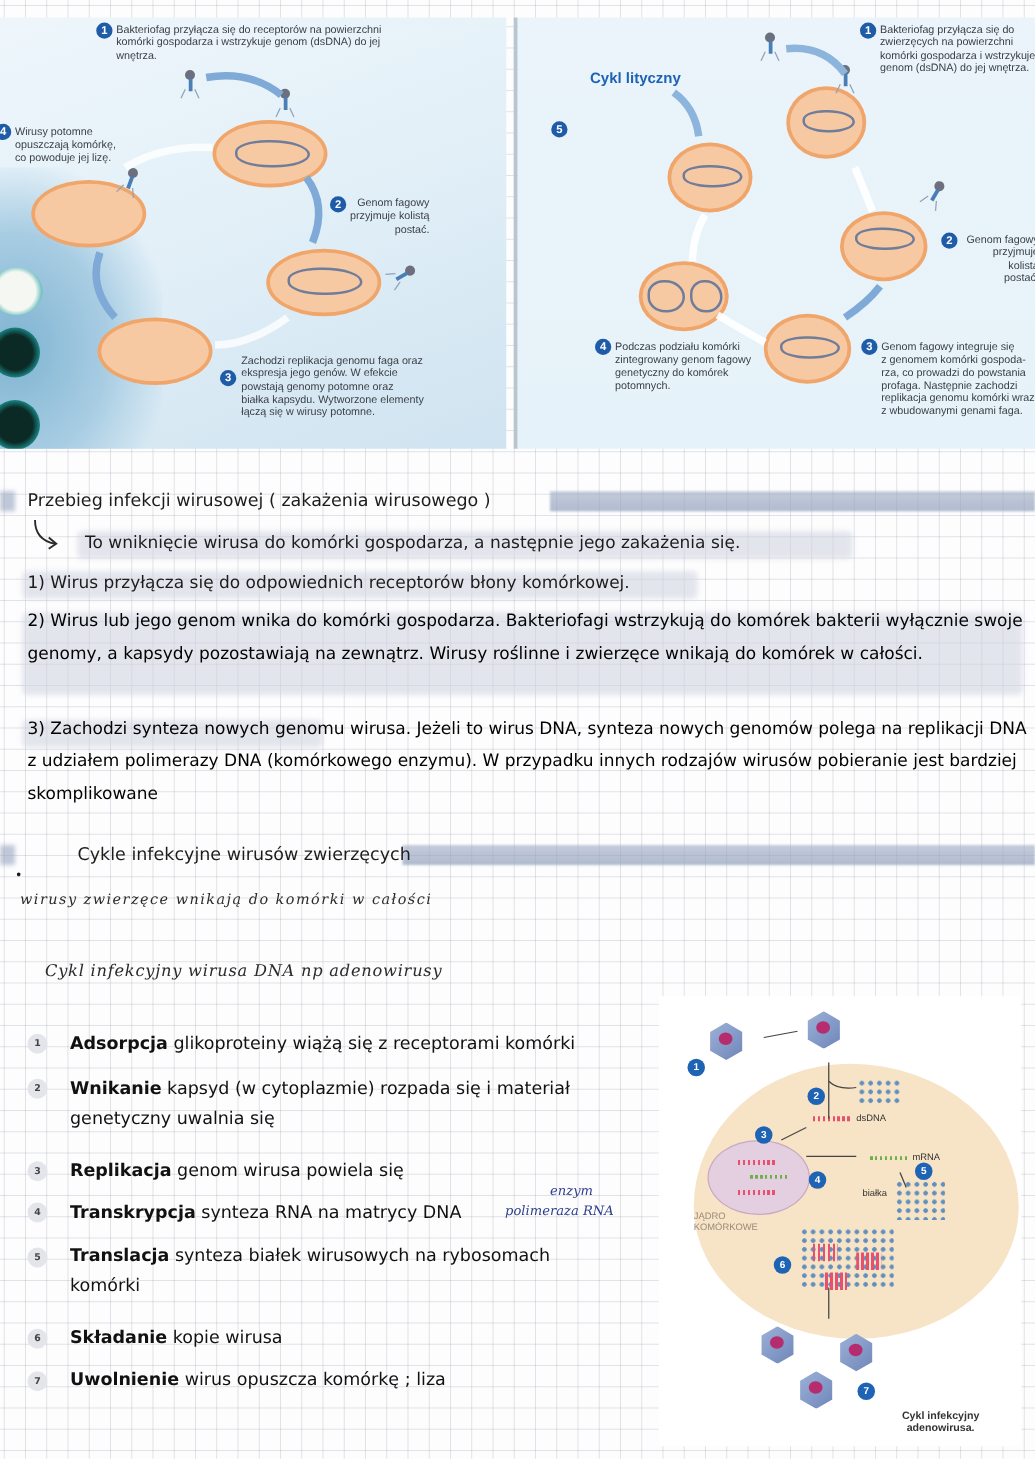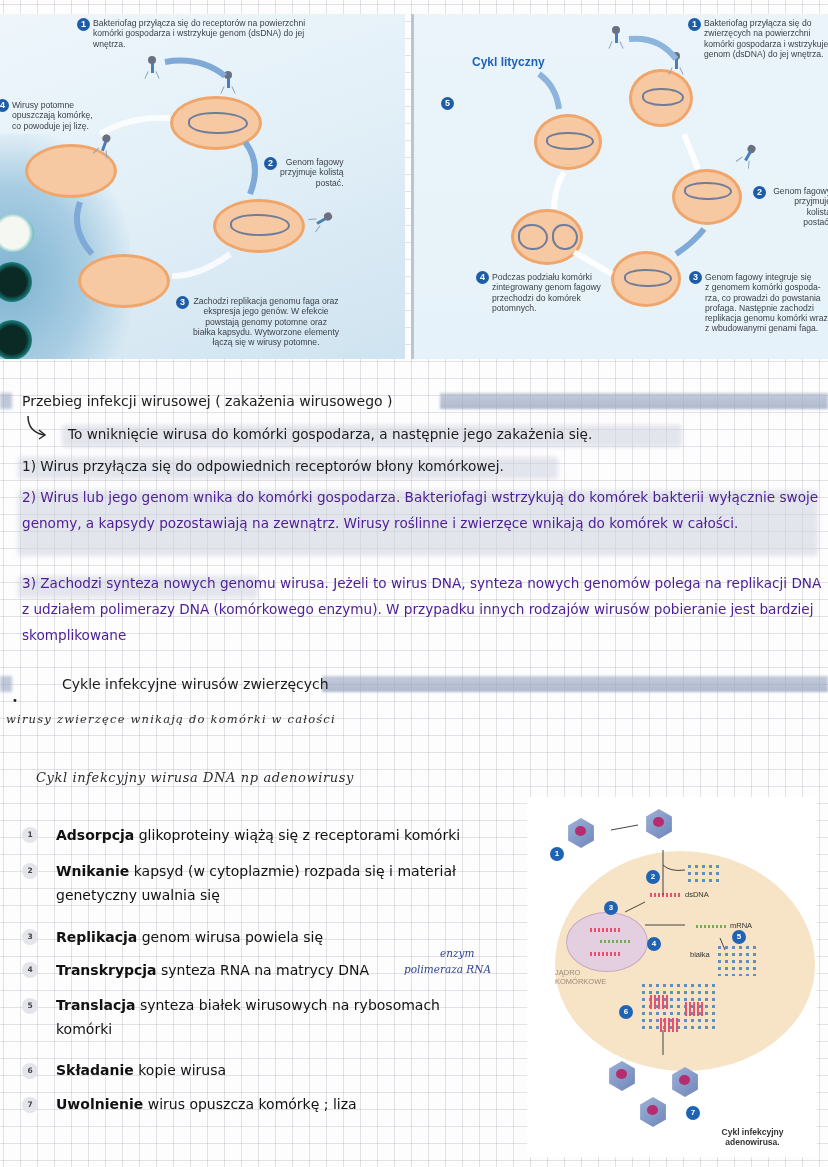--- a/index.html
+++ b/index.html
@@ -34,21 +34,21 @@
   .phage .l1, .phage .l2 { position:absolute; top:15px; width:1px; height:8px; background:#8fa3b8; }
   .phage .l1 { left:-2px; transform:rotate(25deg); }
   .phage .l2 { left:9px; transform:rotate(-25deg); }
   .arrow { position:absolute; }
   .title-lytic { position:absolute; left:472px; top:55px; font-family:"Liberation Sans", sans-serif; font-size:12px; font-weight:bold; color:#1f63b5; }
 
   .hdr-bar { position:absolute; height:16px; background:linear-gradient(to bottom, rgba(150,164,190,0.55), rgba(150,164,190,0.75)); filter:blur(1px); }
   .hdr-left { position:absolute; width:12px; height:16px; background:rgba(150,164,190,0.6); filter:blur(1.5px); }
   .hl { position:absolute; background:rgba(205,210,222,0.55); filter:blur(2px); border-radius:4px; }
   .note { position:absolute; font-family:"DejaVu Sans", sans-serif; font-size:13.6px; color:#1c1c1c; white-space:nowrap; }
-  .note-wrap { position:absolute; font-family:"DejaVu Sans", sans-serif; font-size:13.6px; color:#4c1d95; line-height:26px; }
+  .note-wrap { position:absolute; font-family:"DejaVu Sans", sans-serif; font-size:13.6px; color:#000000; line-height:26px; }
   .hand { position:absolute; font-family:"DejaVu Serif", serif; font-style:italic; color:#2a2a2a; white-space:nowrap; }
   .step-num { position:absolute; width:16px; height:16px; border-radius:50%; background:#e3e5ea; color:#444;
     font-size:7.5px; font-weight:bold; text-align:center; line-height:16px; }
   .step { position:absolute; font-family:"DejaVu Sans", sans-serif; font-size:14px; color:#111; line-height:24px; }
   .step b { font-weight:bold; }
   .enzym { position:absolute; font-family:"DejaVu Serif", serif; font-style:italic; color:#2f3f8f; font-size:10.5px; white-space:nowrap; }
 
   .adeno { position:absolute; left:527px; top:797px; width:290px; height:360px; background:#fff; }
   .virion { position:absolute; width:38px; height:38px; }
   .virion .body { position:absolute; left:4px; top:4px; width:30px; height:30px;
@@ -87,21 +87,21 @@
   </div>
 
   <div class="num" style="left:264px;top:143px;">2</div>
   <div class="figtxt" style="left:280px;top:143px;text-align:right;">
     <div>Genom fagowy</div>
     <div>przyjmuje kolistą</div>
     <div>postać.</div>
   </div>
 
   <div class="num" style="left:176px;top:282px;">3</div>
-  <div class="figtxt" style="left:193px;top:282px;text-align:center;">
+  <div class="figtxt" style="left:193px;top:269px;">
     <div>Zachodzi replikacja genomu faga oraz</div>
     <div>ekspresja jego genów. W efekcie</div>
     <div>powstają genomy potomne oraz</div>
     <div>białka kapsydu. Wytworzone elementy</div>
     <div>łączą się w wirusy potomne.</div>
   </div>
 
   <div class="cell" style="left:170px;top:82px;width:92px;height:54px;"></div>
   <div class="loop" style="left:188px;top:98px;width:56px;height:18px;"></div>
   <div class="cell" style="left:213px;top:185px;width:92px;height:54px;"></div>
@@ -155,21 +155,21 @@
   <div class="num" style="left:339px;top:172px;">2</div>
   <div class="figtxt" style="left:354px;top:172px;text-align:right;">
     <div>Genom fagowy</div>
     <div>przyjmuje kolistą</div>
     <div>postać.</div>
   </div>
   <div class="num" style="left:62px;top:257px;">4</div>
   <div class="figtxt" style="left:78px;top:258px;">
     <div>Podczas podziału komórki</div>
     <div>zintegrowany genom fagowy</div>
-    <div>przechodzi do komórek</div>
+    <div>genetyczny do komórek</div>
     <div>potomnych.</div>
   </div>
   <div class="num" style="left:275px;top:257px;">3</div>
   <div class="figtxt" style="left:291px;top:258px;">
     <div>Genom fagowy integruje się</div>
     <div>z genomem komórki gospoda-</div>
     <div>rza, co prowadzi do powstania</div>
     <div>profaga. Następnie zachodzi</div>
     <div>replikacja genomu komórki wraz</div>
     <div>z wbudowanymi genami faga.</div>
@@ -235,21 +235,21 @@
 <div class="note-wrap" style="left:22px;top:484px;width:800px;">2) Wirus lub jego genom wnika do komórki gospodarza. Bakteriofagi wstrzykują do komórek bakterii wyłącznie swoje genomy, a kapsydy pozostawiają na zewnątrz. Wirusy roślinne i zwierzęce wnikają do komórek w całości.</div>
 
 <div class="hl" style="left:18px;top:576px;width:240px;height:22px;"></div>
 <div class="note-wrap" style="left:22px;top:570px;width:800px;">3) Zachodzi synteza nowych genomu wirusa. Jeżeli to wirus DNA, synteza nowych genomów polega na replikacji DNA z udziałem polimerazy DNA (komórkowego enzymu). W przypadku innych rodzajów wirusów pobieranie jest bardziej skomplikowane</div>
 
 <div class="hdr-left" style="left:0;top:676px;"></div>
 <div class="hdr-bar" style="left:322px;top:676px;width:506px;"></div>
 <div class="note" style="left:30px;top:676px;font-size:14px;margin-left:32px;">Cykle infekcyjne wirusów zwierzęcych</div>
 
 <div class="abs" style="left:12px;top:695px;font-size:10px;">•</div>
-<div class="hand" style="left:6px;top:712px;font-size:11.5px;letter-spacing:1.2px;">wirusy zwierzęce wnikają do komórki w całości</div>
+<div class="hand" style="left:16px;top:712px;font-size:11.5px;letter-spacing:1.2px;">wirusy zwierzęce wnikają do komórki w całości</div>
 <div class="hand" style="left:36px;top:760px;font-size:13px;letter-spacing:0.6px;margin-top:10px;">Cykl infekcyjny wirusa DNA np adenowirusy</div>
 
 <div class="step-num" style="left:22px;top:827px;">1</div>
 <div class="step" style="left:56px;top:823px;width:450px;">
   <b>Adsorpcja</b><span> glikoproteiny wiążą się z receptorami komórki</span>
 </div>
 
 <div class="step-num" style="left:22px;top:863px;">2</div>
 <div class="step" style="left:56px;top:859px;width:440px;">
   <b>Wnikanie</b><span> kapsyd (w cytoplazmie) rozpada się i materiał genetyczny uwalnia się</span>

